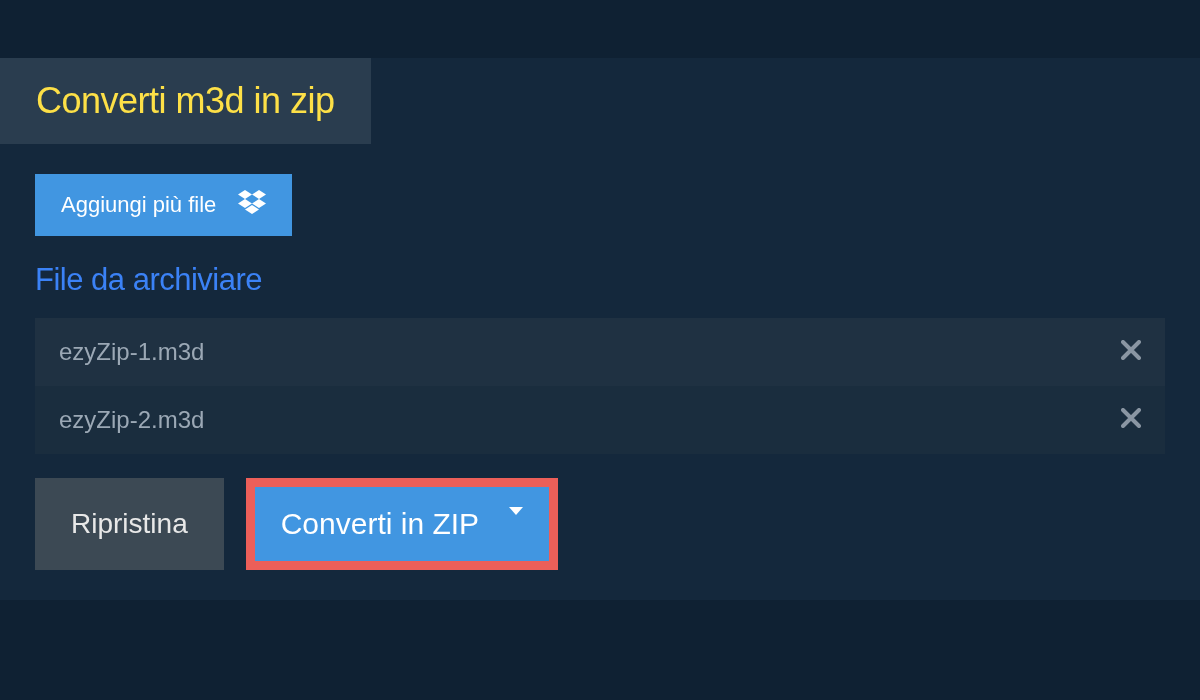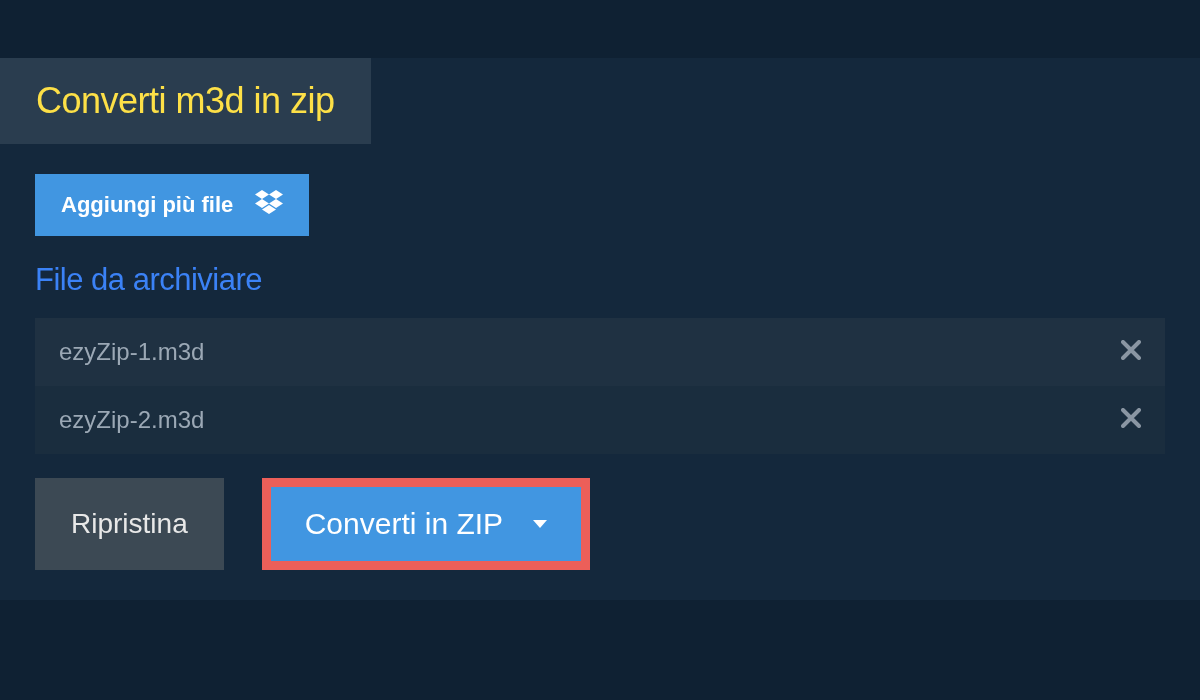--- a/index.html
+++ b/index.html
@@ -37,21 +37,21 @@
     
     .content {
       background-color: #14283c;
       padding: 30px 35px;
     }
     
     .add-files-btn {
       background-color: #4196e1;
       color: #ffffff;
       font-size: 22px;
-      font-weight: 700;
+      font-weight: 400;
       padding: 16px 26px;
       border: none;
       cursor: pointer;
       display: inline-flex;
       align-items: center;
       gap: 22px;
     }
     
     .dropbox-icon {
       display: inline-block;
@@ -89,21 +89,21 @@
     
     .close-icon {
       color: #8a96a3;
       cursor: pointer;
       font-size: 24px;
       font-weight: bold;
     }
     
     .action-buttons {
       display: flex;
-      gap: 38px;
+      gap: 22px;
       margin-top: 24px;
       align-items: stretch;
     }
     
     .reset-btn {
       background-color: #3c4954;
       color: #e8e8e8;
       font-size: 28px;
       font-weight: 300;
       padding: 24px 36px;
@@ -115,25 +115,25 @@
       background-color: #ec5f59;
       padding: 9px;
       display: inline-block;
     }
     
     .convert-btn {
       background-color: #4196e1;
       color: #ffffff;
       font-size: 30px;
       font-weight: 300;
-      padding: 20px 34px;
+      padding: 20px 26px;
       border: none;
       cursor: pointer;
       display: inline-flex;
-      align-items: center;
+      align-items: flex-start;
       gap: 30px;
       height: 100%;
     }
     
     .caret-down {
       width: 0;
       height: 0;
       border-left: 7px solid transparent;
       border-right: 7px solid transparent;
       border-top: 8px solid #ffffff;

